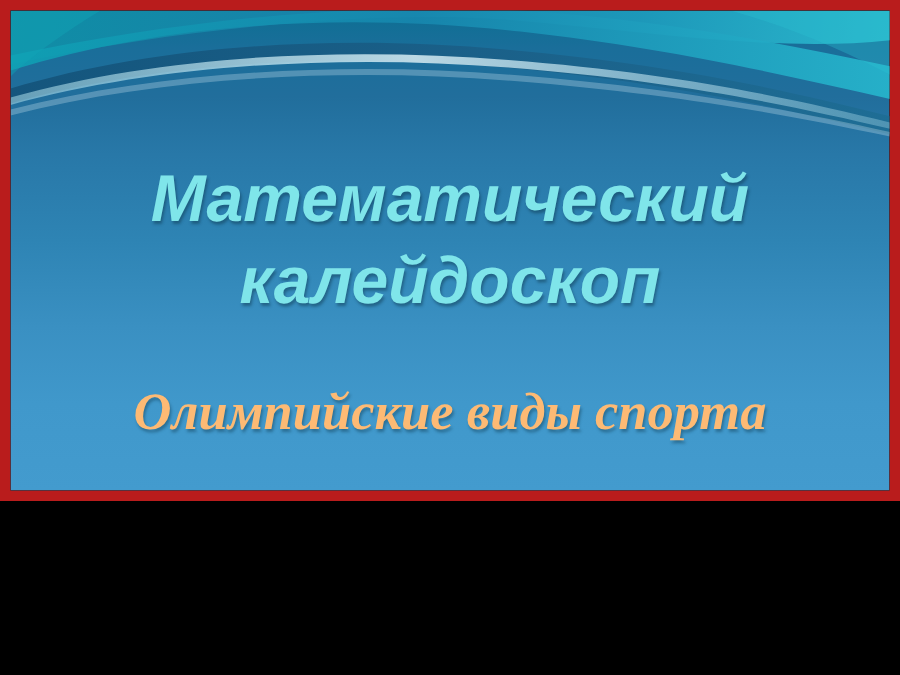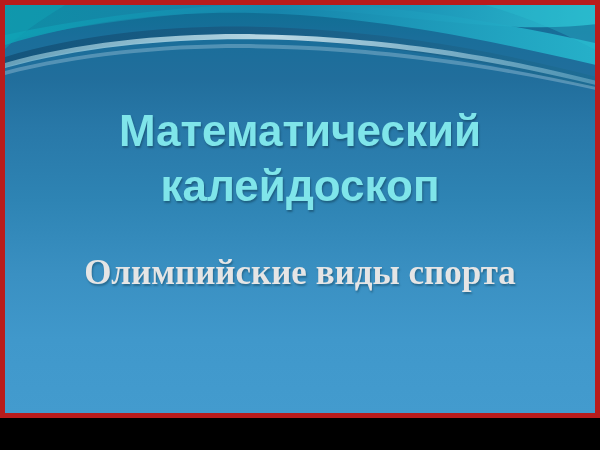--- a/index.html
+++ b/index.html
@@ -3,25 +3,26 @@
 <meta charset="utf-8">
 <style>
   html, body {
     margin: 0;
     padding: 0;
     background: #000;
   }
   #slide {
     position: relative;
     width: 600px;
-    height: 418px;
+    height: 334px;
     overflow: hidden;
     box-sizing: border-box;
-    border: 5px solid #b91c1c;
+    border: 7px solid #b91c1c;
     font-family: "Liberation Sans", sans-serif;
+    font-style: italic;
   }
   
   .bg-gradient {
     position: absolute;
     inset: 0;
     background: linear-gradient(to bottom,
         #0d6f93 0%,
         #1a6e9a 8%,
         #216e9c 18%,
         #2878a8 30%,
@@ -69,21 +70,21 @@
     margin: 0;
     position: absolute;
     top: 248px;
     left: 0;
     right: 0;
     text-align: center;
     font-family: "Liberation Serif", serif;
     font-weight: bold;
     font-size: 35px;
     line-height: 1.15;
-    color: #e5e5e5;
+    color: #fdba74;
     text-shadow: 1px 2px 2px rgba(10,50,70,0.40);
   }
 </style>
 </head>
 <body>
 
 <div id="slide">
 
   <div class="bg-gradient"></div>
 

